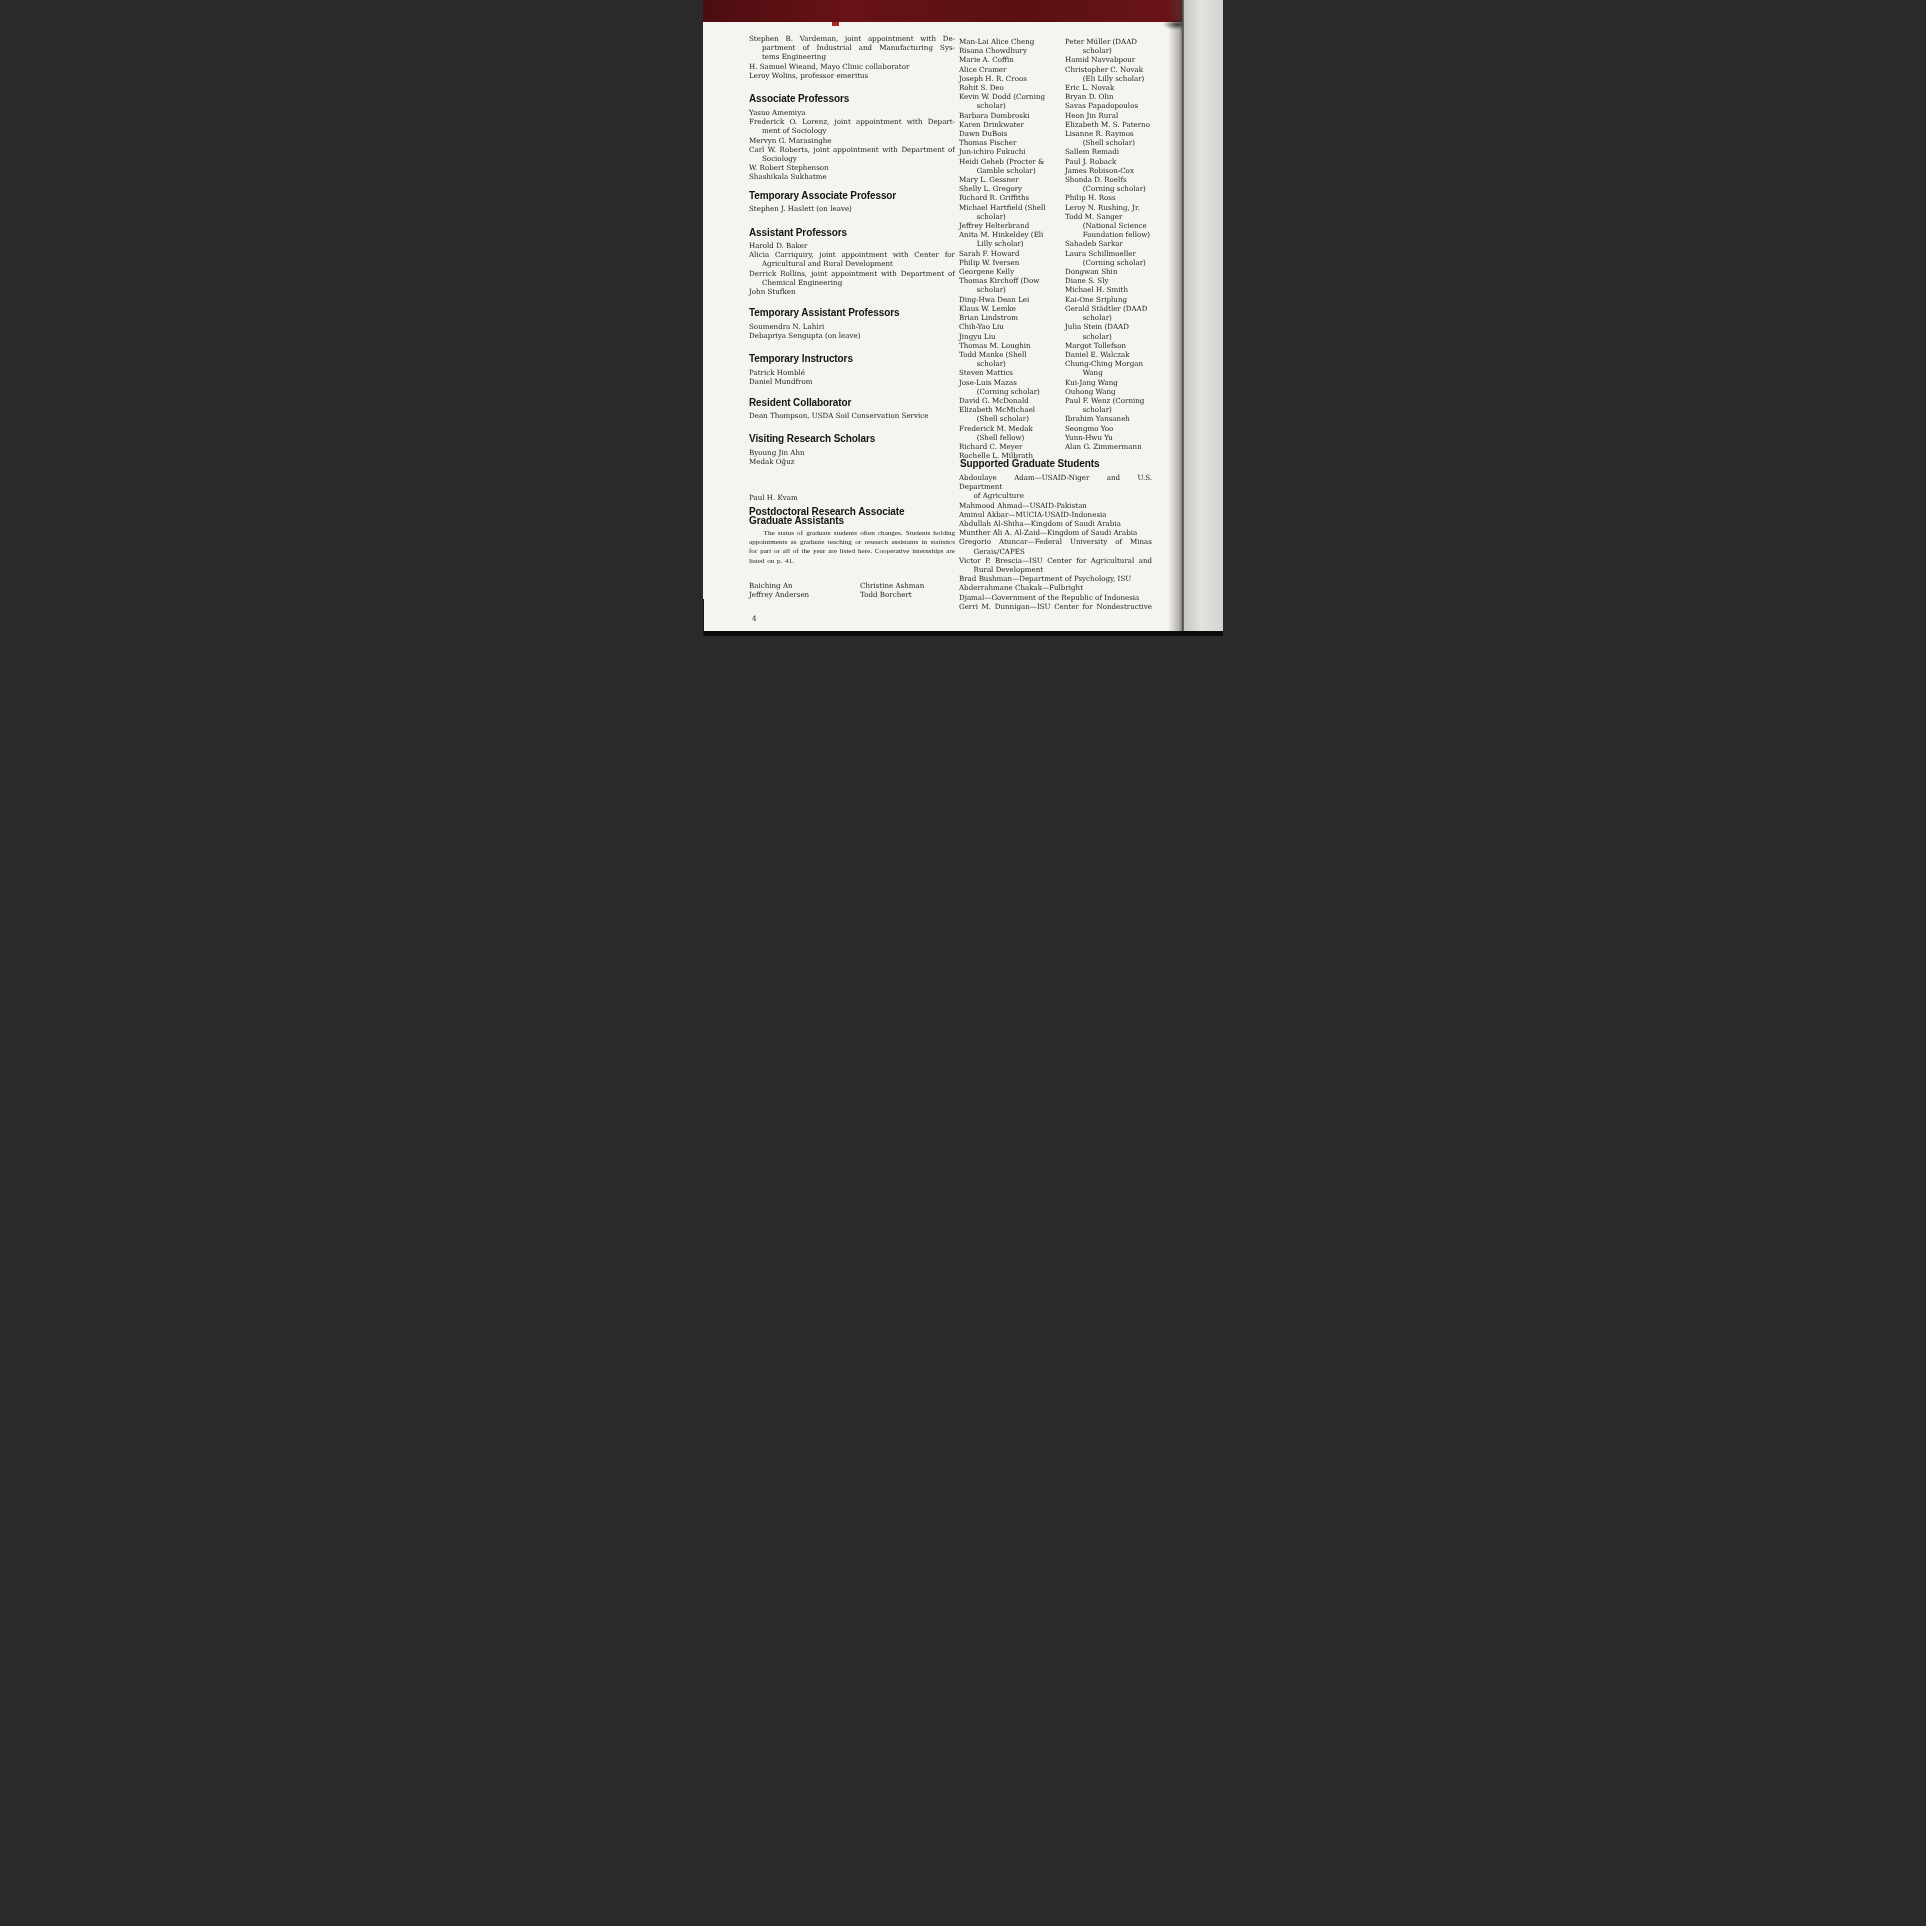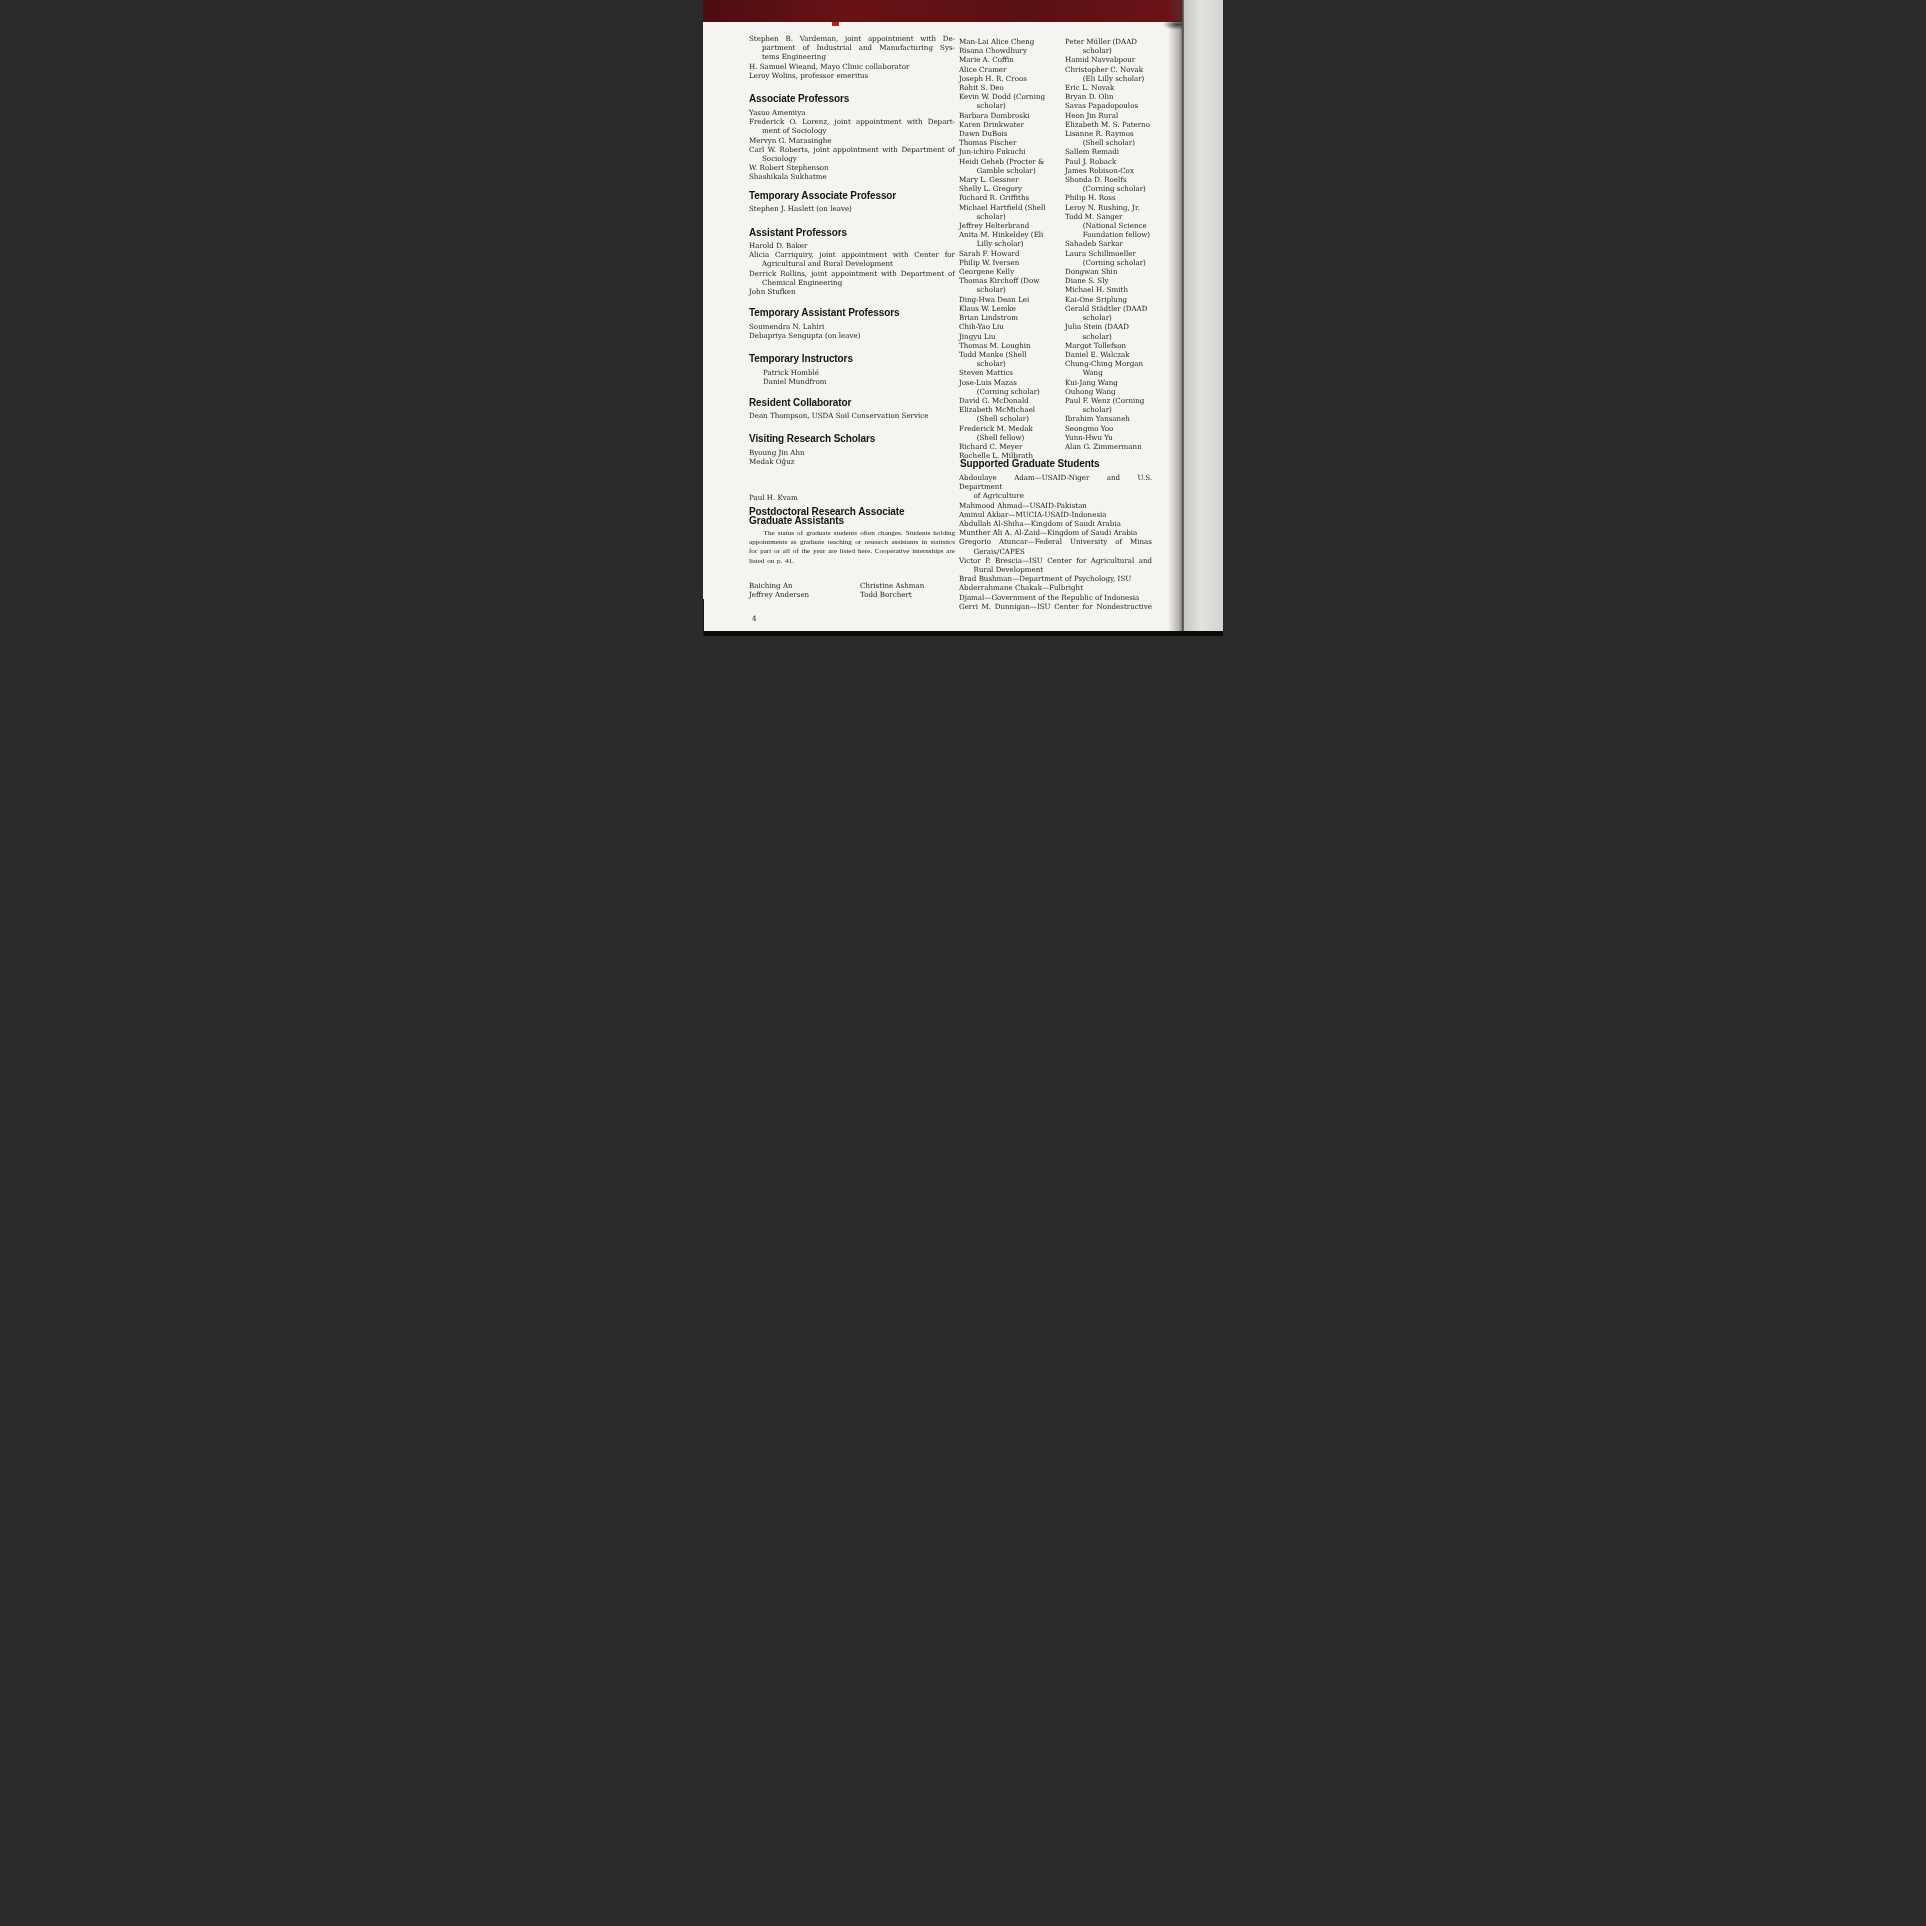--- a/index.html
+++ b/index.html
@@ -86,21 +86,21 @@
       <div class="line">John Stufken</div>
     </div>
 
   <div class="abs head" style="left:46px;top:308px">Temporary Assistant Professors</div>
   <div class="abs" style="left:46px;top:322px;width:206px">
       <div class="line">Soumendra N. Lahiri</div>
       <div class="line">Debapriya Sengupta (on leave)</div>
     </div>
 
   <div class="abs head" style="left:46px;top:354px">Temporary Instructors</div>
-  <div class="abs" style="left:60px;top:368px;width:206px">
+  <div class="abs" style="left:46px;top:368px;width:206px">
       <div class="line">Patrick Homblé</div>
       <div class="line">Daniel Mundfrom</div>
     </div>
 
   <div class="abs head" style="left:46px;top:398px">Resident Collaborator</div>
   <div class="abs" style="left:46px;top:411px;width:206px">
       <div class="line">Dean Thompson, USDA Soil Conservation Service</div>
     </div>
 
   <div class="abs head" style="left:46px;top:434px">Visiting Research Scholars</div>

